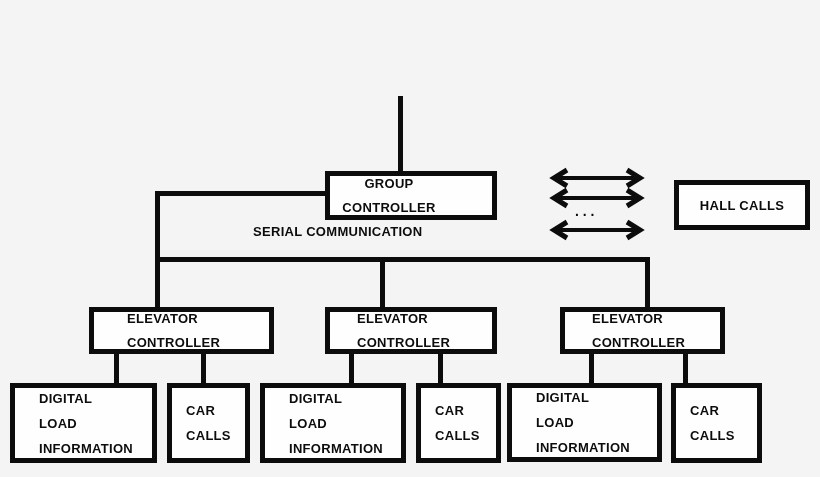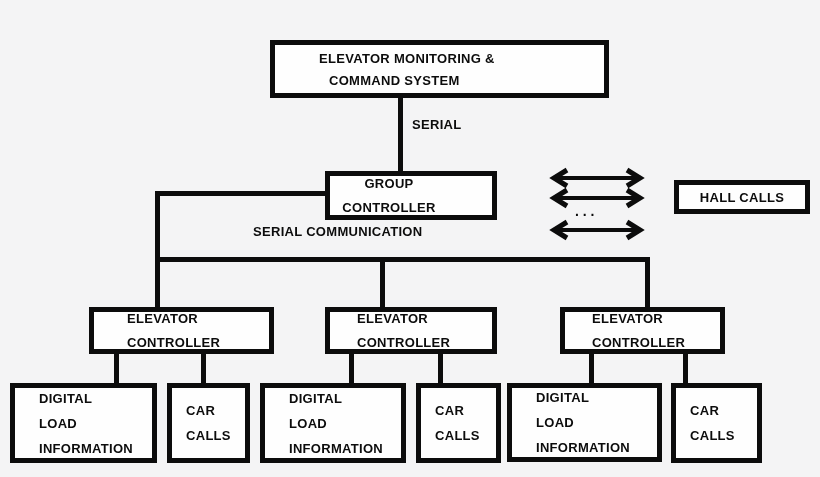--- a/index.html
+++ b/index.html
@@ -59,27 +59,22 @@
   <div class="line" style="left:155px;top:257px;width:495px;height:5px"></div>
   <div class="line" style="left:380px;top:261px;width:5px;height:47px"></div>
   <div class="line" style="left:645px;top:261px;width:5px;height:47px"></div>
   <div class="line" style="left:114px;top:352px;width:5px;height:32px"></div>
   <div class="line" style="left:201px;top:352px;width:5px;height:32px"></div>
   <div class="line" style="left:349px;top:352px;width:5px;height:32px"></div>
   <div class="line" style="left:438px;top:352px;width:5px;height:32px"></div>
   <div class="line" style="left:589px;top:352px;width:5px;height:32px"></div>
   <div class="line" style="left:683px;top:352px;width:5px;height:32px"></div>
 
-  <div class="box gap9" style="left:270px;top:40px;width:339px;height:58px;padding-left:44px">
-    <span class="bl">ELEVATOR MONITORING &amp;</span>
-    <span class="bl" style="margin-left:10px">COMMAND SYSTEM</span>
-  </div>
 
   <div class="float-label" style="left:412px;top:117px">
-    <div>SERIAL</div>
   </div>
 
   <div class="box gap11 center" style="left:325px;top:171px;width:172px;height:49px;padding-right:44px">
     <span class="bl">GROUP</span>
     <span class="bl">CONTROLLER</span>
   </div>
 
   <svg class="arrows" width="112" height="78" viewBox="0 0 112 78">
     <g stroke="#0c0c0c" fill="none">
       <path d="M12 13 H 92" stroke-width="4"></path>
@@ -88,21 +83,21 @@
       <path d="M12 33 H 92" stroke-width="4"></path>
       <path d="M22 25 L9 33 L22 41" stroke-width="5"></path>
       <path d="M82 25 L95 33 L82 41" stroke-width="5"></path>
       <path d="M12 65 H 92" stroke-width="4"></path>
       <path d="M22 57 L9 65 L22 73" stroke-width="5"></path>
       <path d="M82 57 L95 65 L82 73" stroke-width="5"></path>
     </g>
     <text x="30" y="51" font-size="14" font-weight="bold" fill="#0c0c0c">. . .</text>
   </svg>
 
-  <div class="box center" style="left:674px;top:180px;width:136px;height:34px">
+  <div class="box center" style="left:674px;top:180px;width:136px;height:50px">
     <span class="bl">HALL CALLS</span>
   </div>
 
   <div class="float-label" style="left:253px;top:224px">SERIAL COMMUNICATION</div>
 
   <div class="box gap11" style="left:89px;top:307px;width:185px;height:47px;padding-left:33px">
     <span class="bl">ELEVATOR</span>
     <span class="bl">CONTROLLER</span>
   </div>
   <div class="box gap11" style="left:325px;top:307px;width:172px;height:47px;padding-left:27px">

